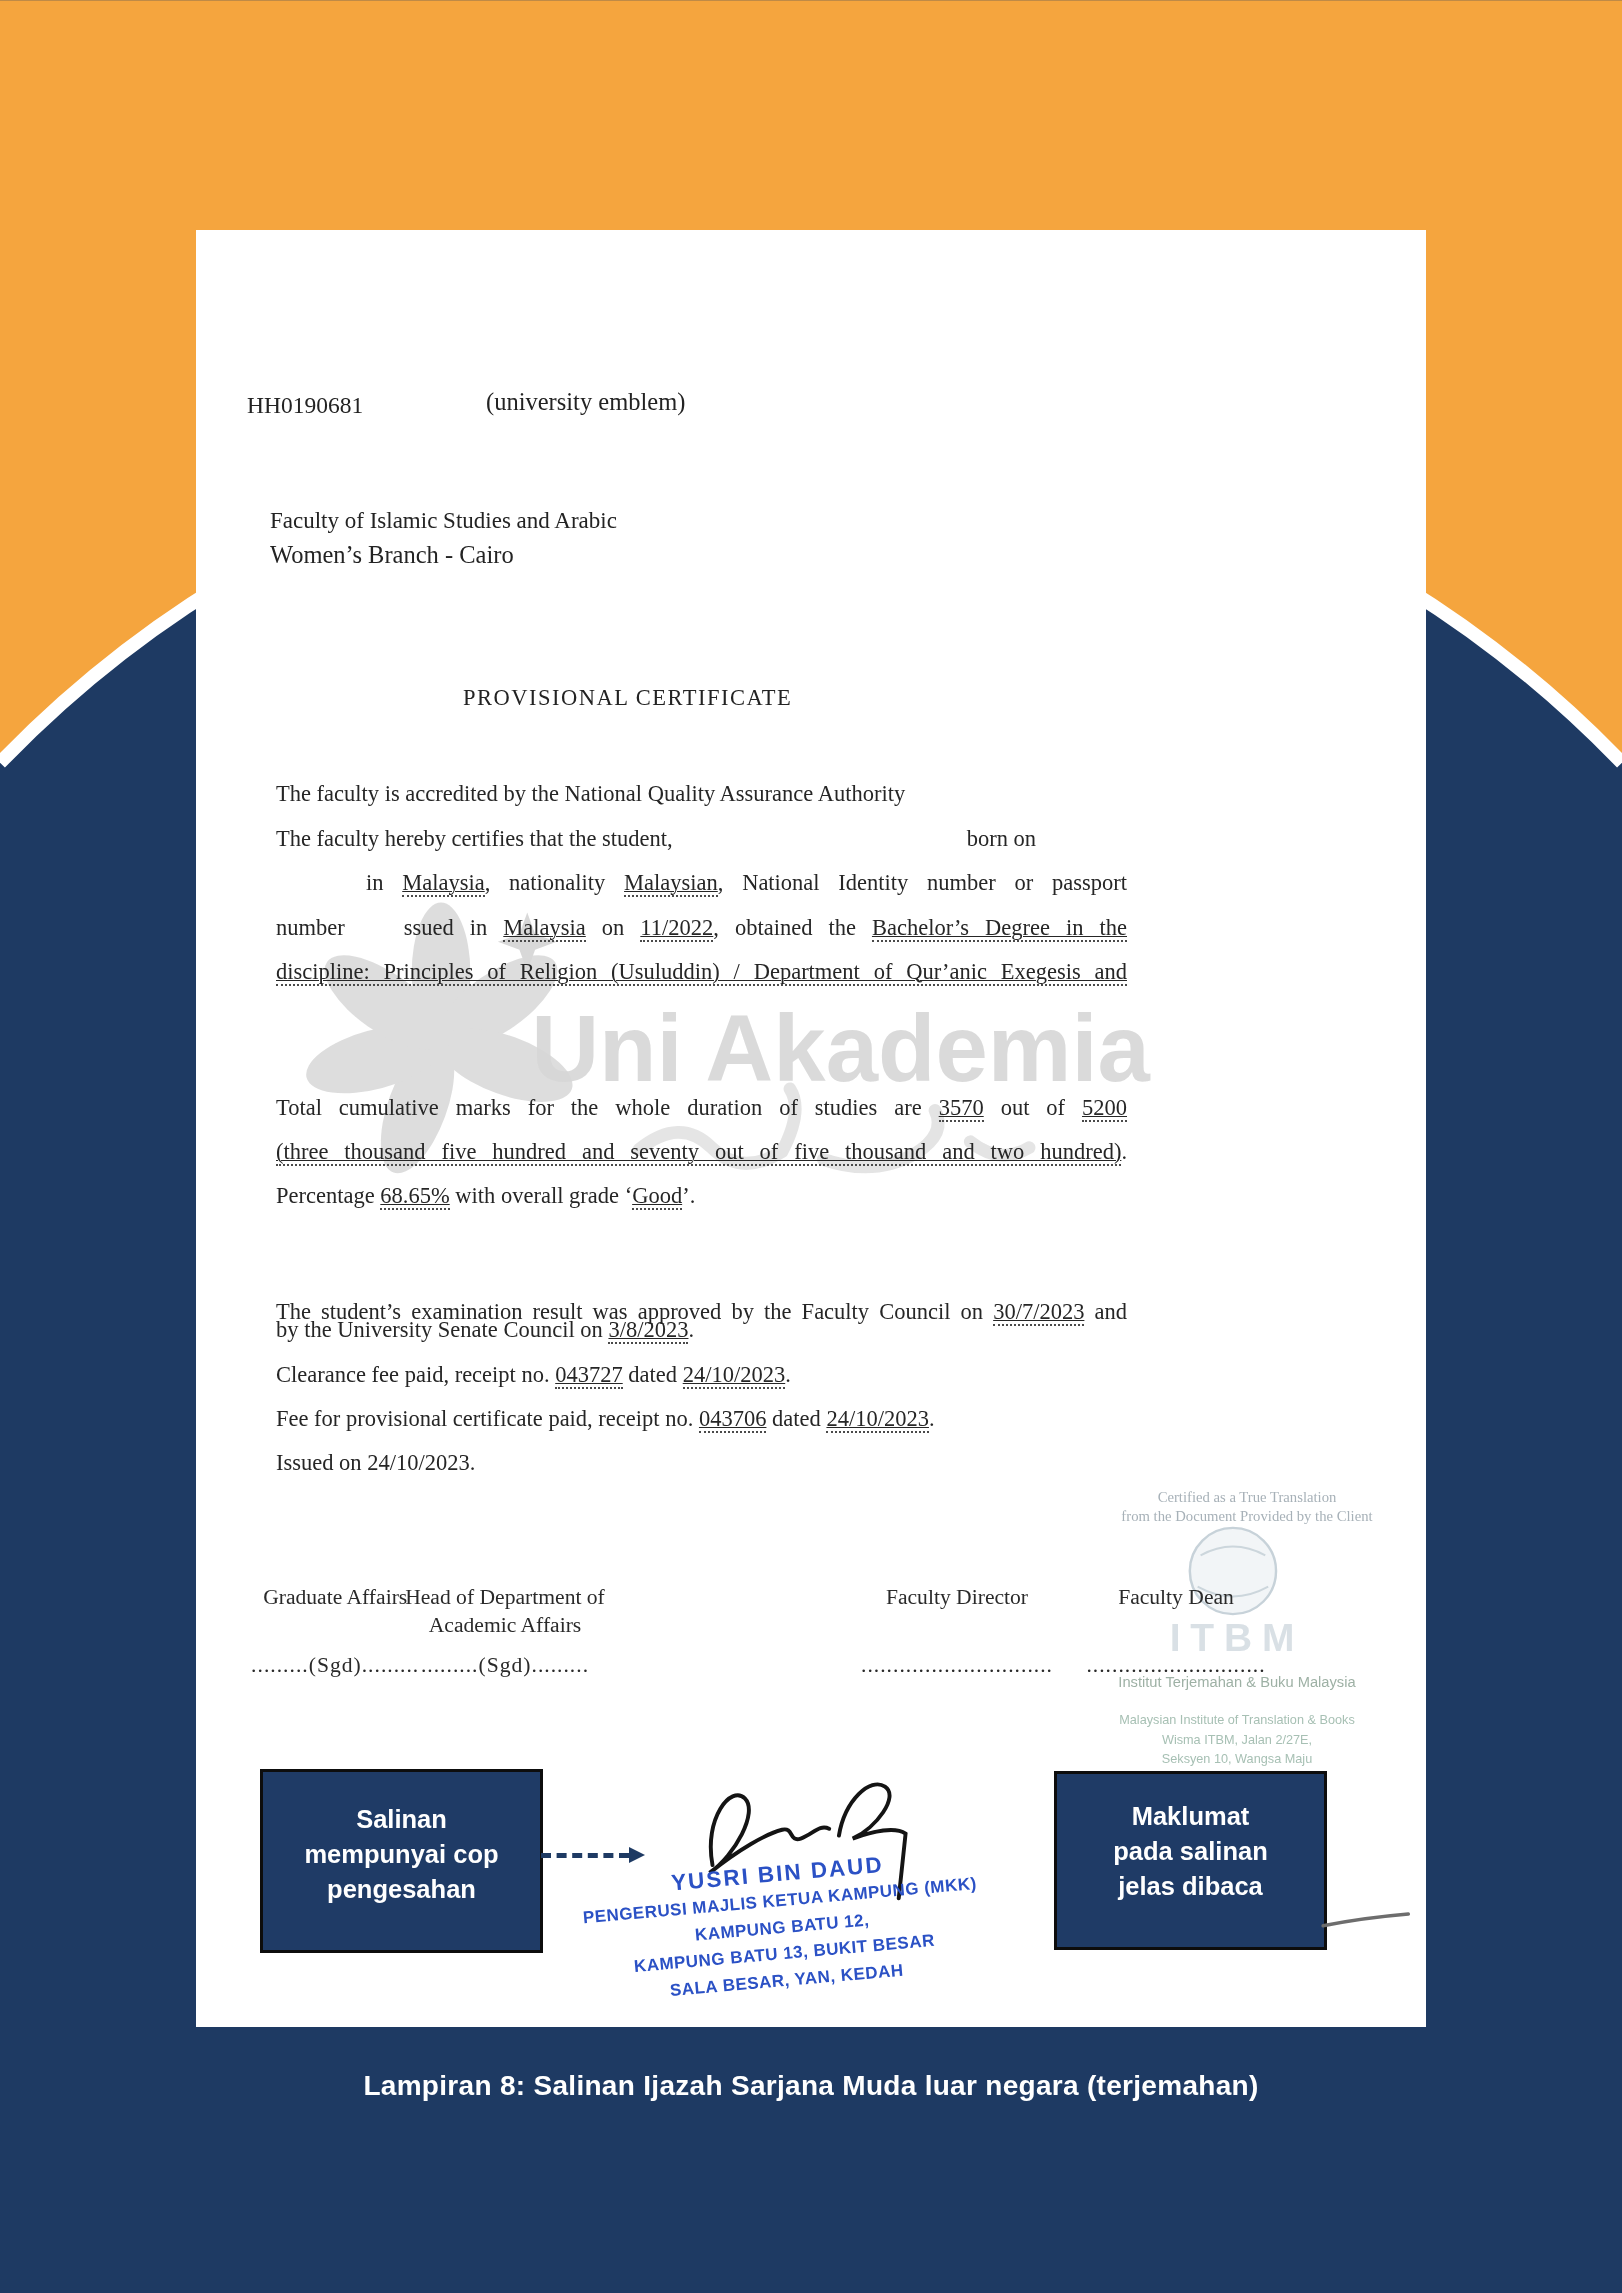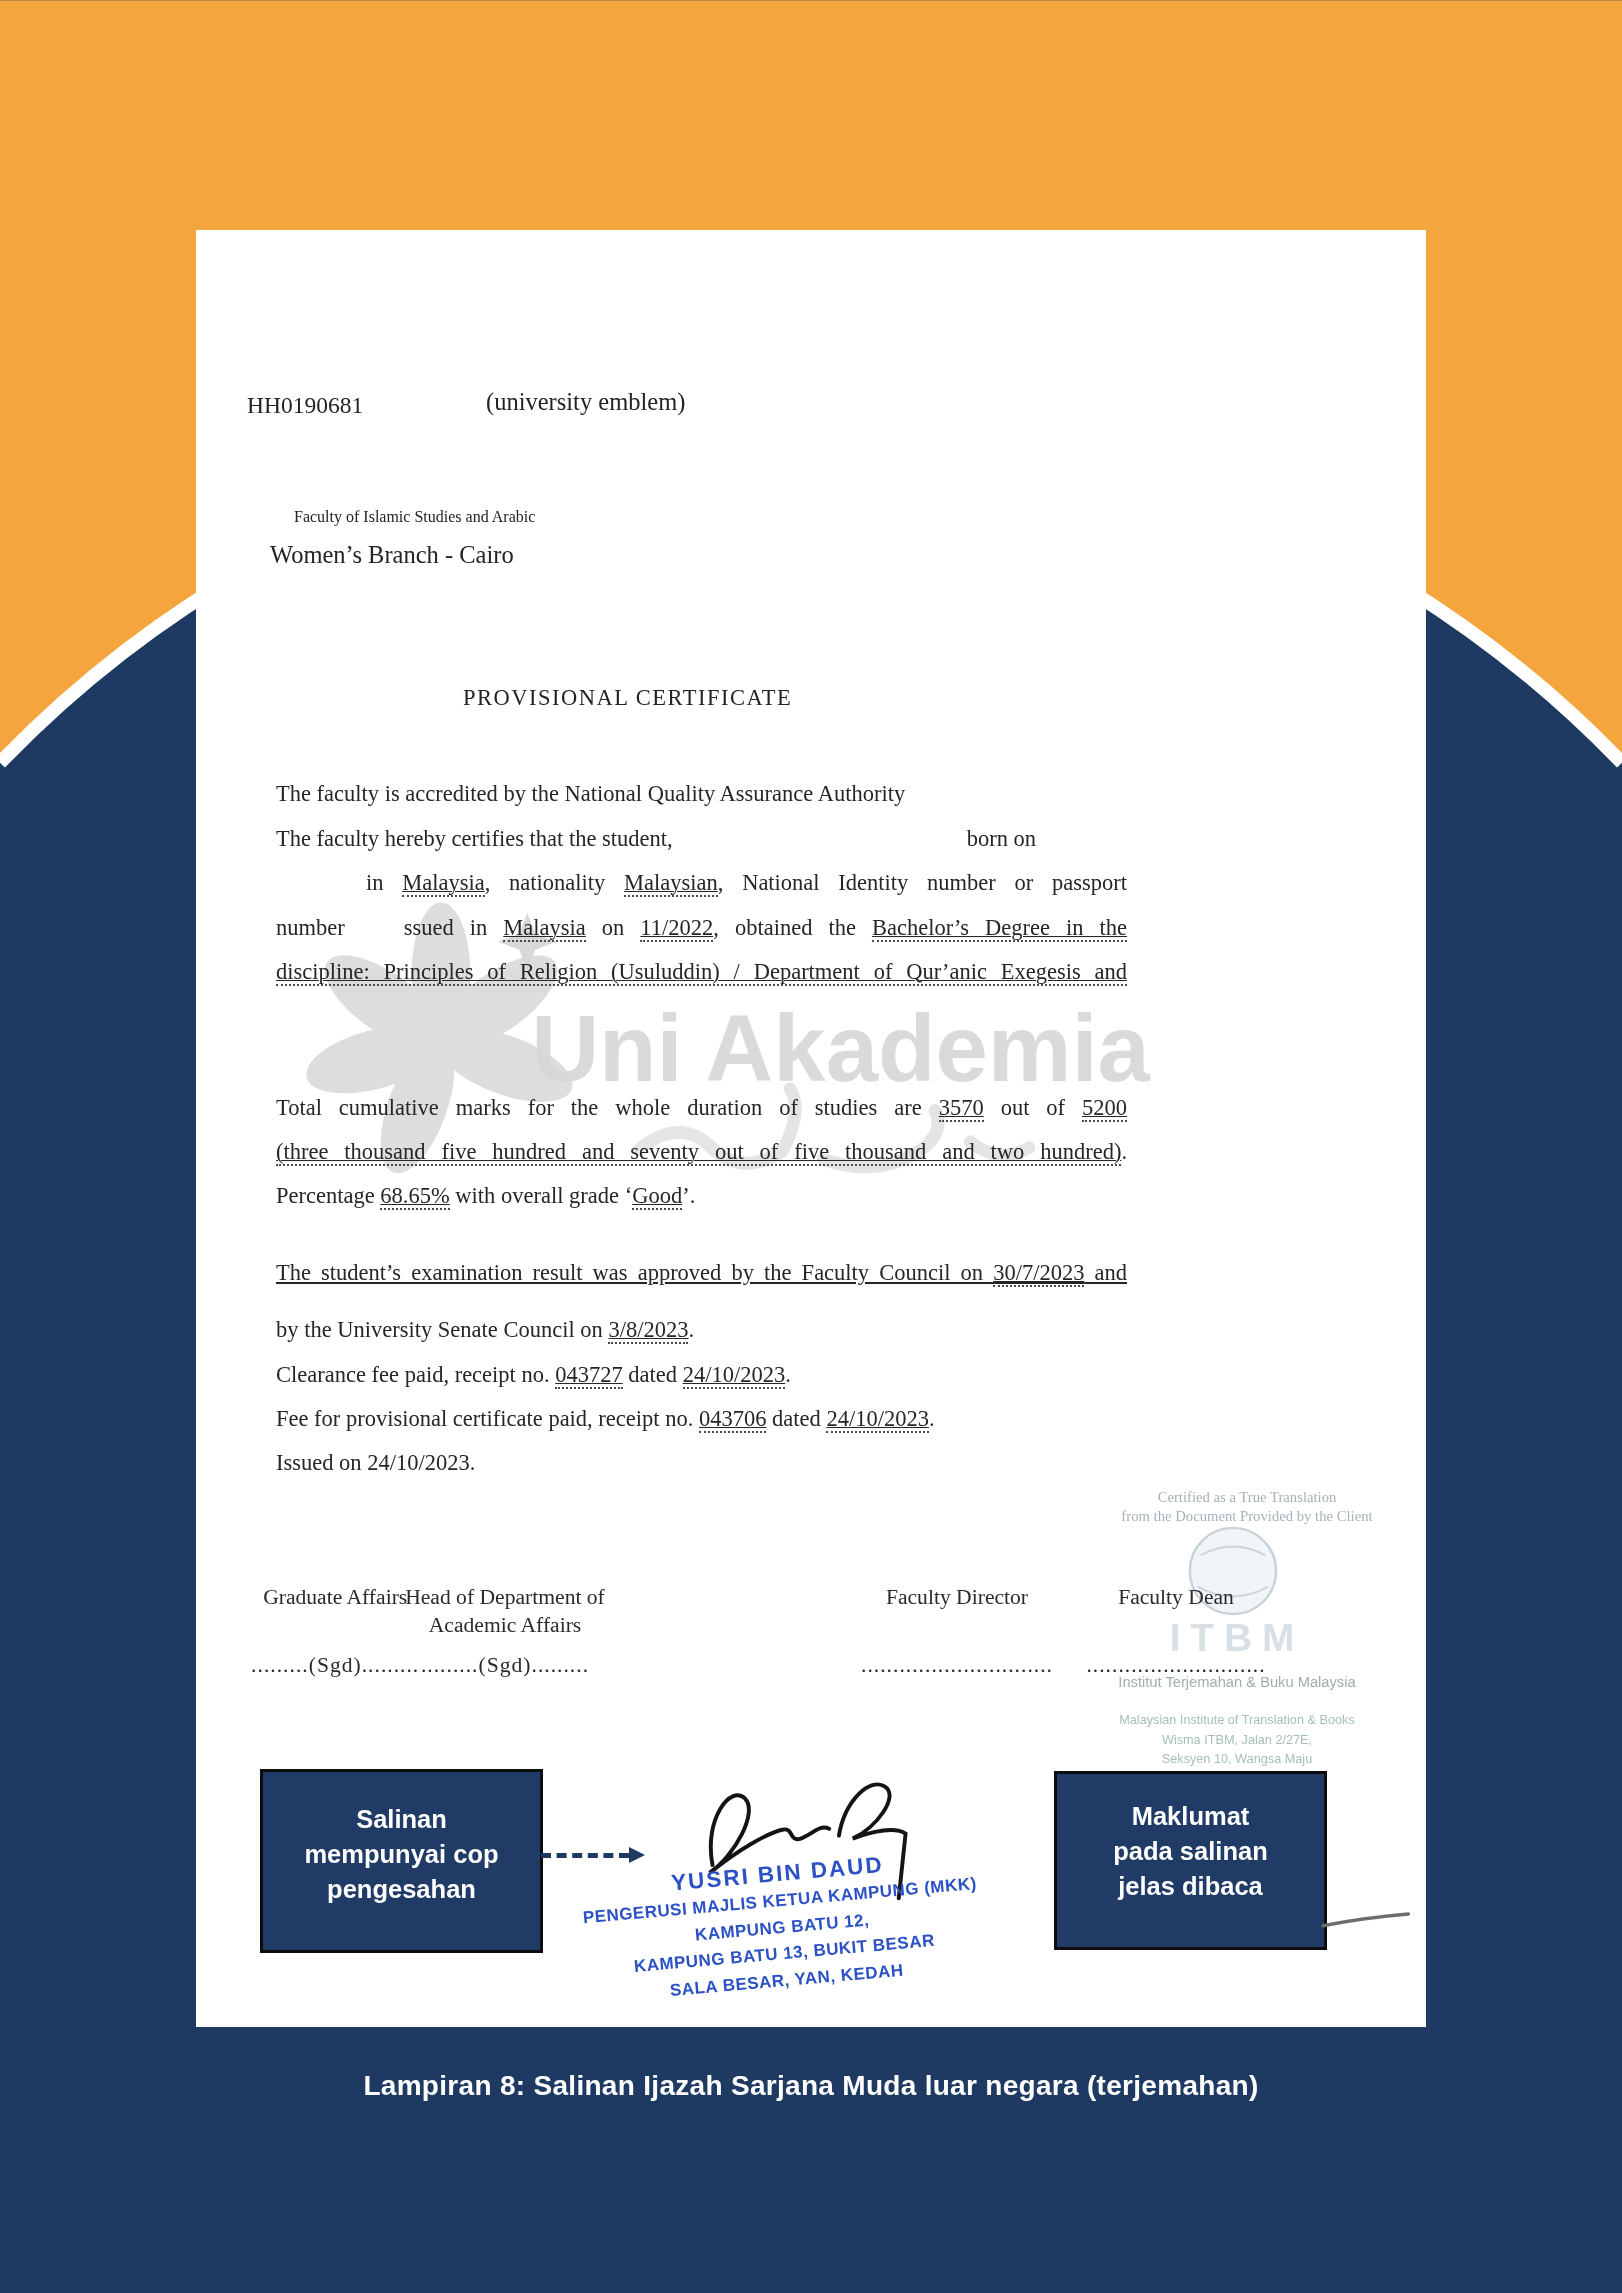--- a/index.html
+++ b/index.html
@@ -107,34 +107,34 @@
       <path d="M790 930 q 30 24 60 6"></path>
     </g>
     <g>
       <circle cx="1058" cy="1368" r="44" fill="rgba(205,216,222,0.25)" stroke="#c7d2d9" stroke-width="2.5"></circle>
       <path d="M1025 1352 q 33 -18 66 0 M1022 1384 q 36 20 72 0" fill="none" stroke="#ccd6dc" stroke-width="2"></path>
     </g>
   </svg>
 
   <div class="doc-line serif z2" style="left:51px;top:162px;font-size:23.5px;">HH0190681</div>
   <div class="doc-line serif z2" style="left:290px;top:158px;font-size:24.5px;">(university emblem)</div>
-  <div class="doc-line serif z2" style="left:74px;top:278px;font-size:16px;margin-left:24px;">Faculty of Islamic Studies and Arabic</div>
+  <div class="doc-line serif z2" style="left:74px;top:278px;font-size:23px;">Faculty of Islamic Studies and Arabic</div>
   <div class="doc-line serif z2" style="left:74px;top:311px;font-size:24.5px;">Women’s Branch - Cairo</div>
   <div class="doc-line serif z2" style="left:267px;top:455px;font-size:22.5px;letter-spacing:1.5px;font-weight:500;">PROVISIONAL CERTIFICATE</div>
 
   <div class="abs z2" style="left:0;top:0;width:100%;height:100%;pointer-events:none;">
       <div class="bline" style="top: 549px;"><span>The faculty is accredited by the National Quality Assurance Authority</span></div>
       <div class="bline" style="top: 594px;"><span>The faculty hereby certifies that the student,</span><span class="gap" style="width: 294px;"></span><span>born on</span></div>
       <div class="bline just" style="top: 638px;"><span class="gap" style="width: 90px;"></span><span>in </span><span class="ud">Malaysia</span><span>, nationality </span><span class="ud">Malaysian</span><span>, National Identity number or passport</span></div>
       <div class="bline just" style="top: 683px;"><span>number</span><span class="gap" style="width: 59px;"></span><span>ssued in </span><span class="ud">Malaysia</span><span> on </span><span class="ud">11/2022</span><span>, obtained the </span><span class="ud">Bachelor’s Degree in the</span></div>
       <div class="bline just" style="top: 727px;"><span class="ud">discipline: Principles of Religion (Usuluddin) / Department of Qur’anic Exegesis and</span></div>
       <div class="bline just" style="top: 863px;"><span>Total cumulative marks for the whole duration of studies are </span><span class="ud">3570</span><span> out of </span><span class="ud">5200</span></div>
       <div class="bline just" style="top: 907px;"><span class="ud">(three thousand five hundred and seventy out of five thousand and two hundred)</span><span>.</span></div>
       <div class="bline" style="top: 951px;"><span>Percentage </span><span class="ud">68.65%</span><span> with overall grade ‘</span><span class="ud">Good</span><span>’.</span></div>
-      <div class="bline just" style="top: 1028px; text-decoration: underline;"><span>The student’s examination result was approved by the Faculty Council on </span><span class="ud">30/7/2023</span><span> and</span></div>
+      <div class="bline just" style="top: 1067px;"><span>The student’s examination result was approved by the Faculty Council on </span><span class="ud">30/7/2023</span><span> and</span></div>
       <div class="bline" style="top: 1085px;"><span>by the University Senate Council on </span><span class="ud">3/8/2023</span><span>.</span></div>
       <div class="bline" style="top: 1130px;"><span>Clearance fee paid, receipt no. </span><span class="ud">043727</span><span> dated </span><span class="ud">24/10/2023</span><span>.</span></div>
       <div class="bline" style="top: 1174px;"><span>Fee for provisional certificate paid, receipt no. </span><span class="ud">043706</span><span> dated </span><span class="ud">24/10/2023</span><span>.</span></div>
       <div class="bline" style="top: 1218px;"><span>Issued on 24/10/2023.</span></div>
     </div>
 
   <div class="faint cert-line z2" style="top:1258px;">Certified as a True Translation</div>
   <div class="faint cert-line z2" style="top:1277px;">from the Document Provided by the Client</div>
 
   <div class="abs z2" style="left:0;top:0;width:100%;height:100%;pointer-events:none;padding-left:29px;">

